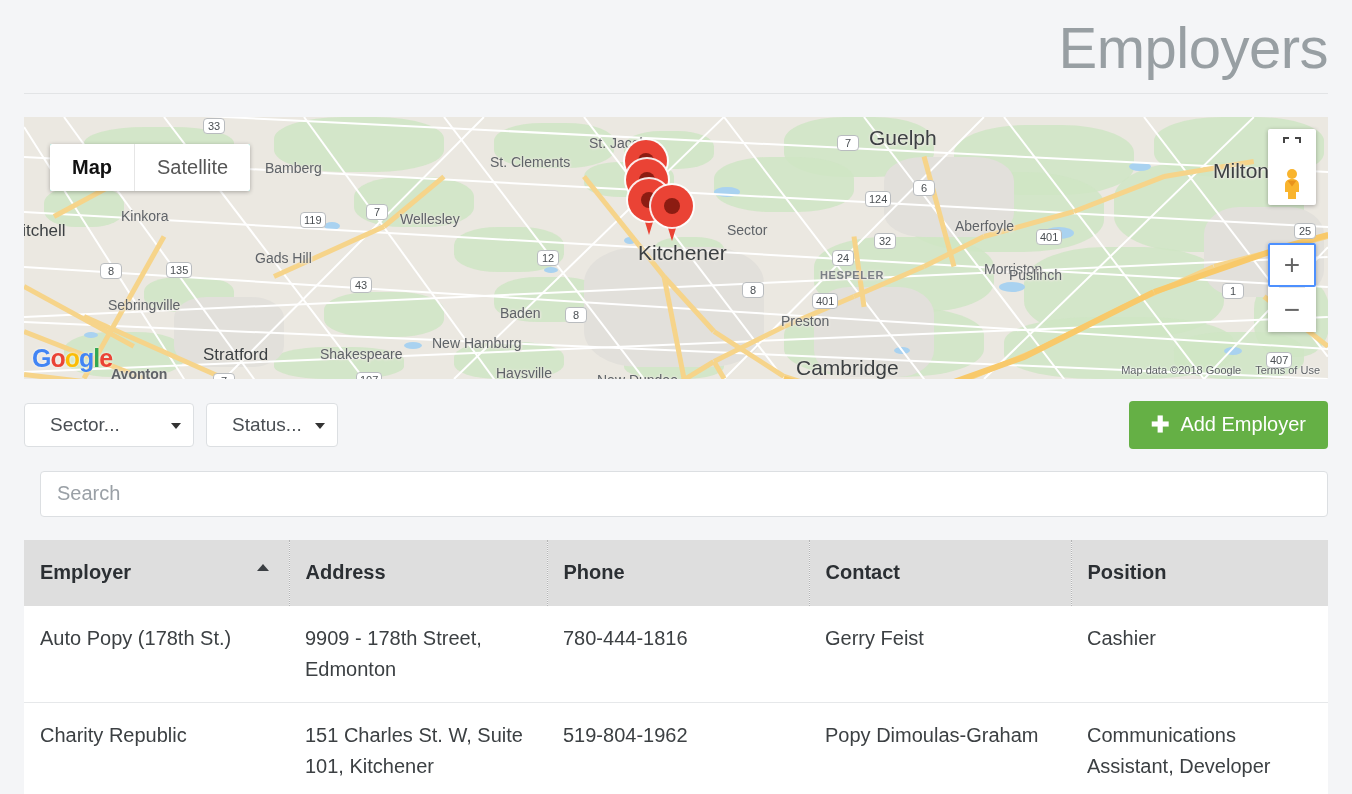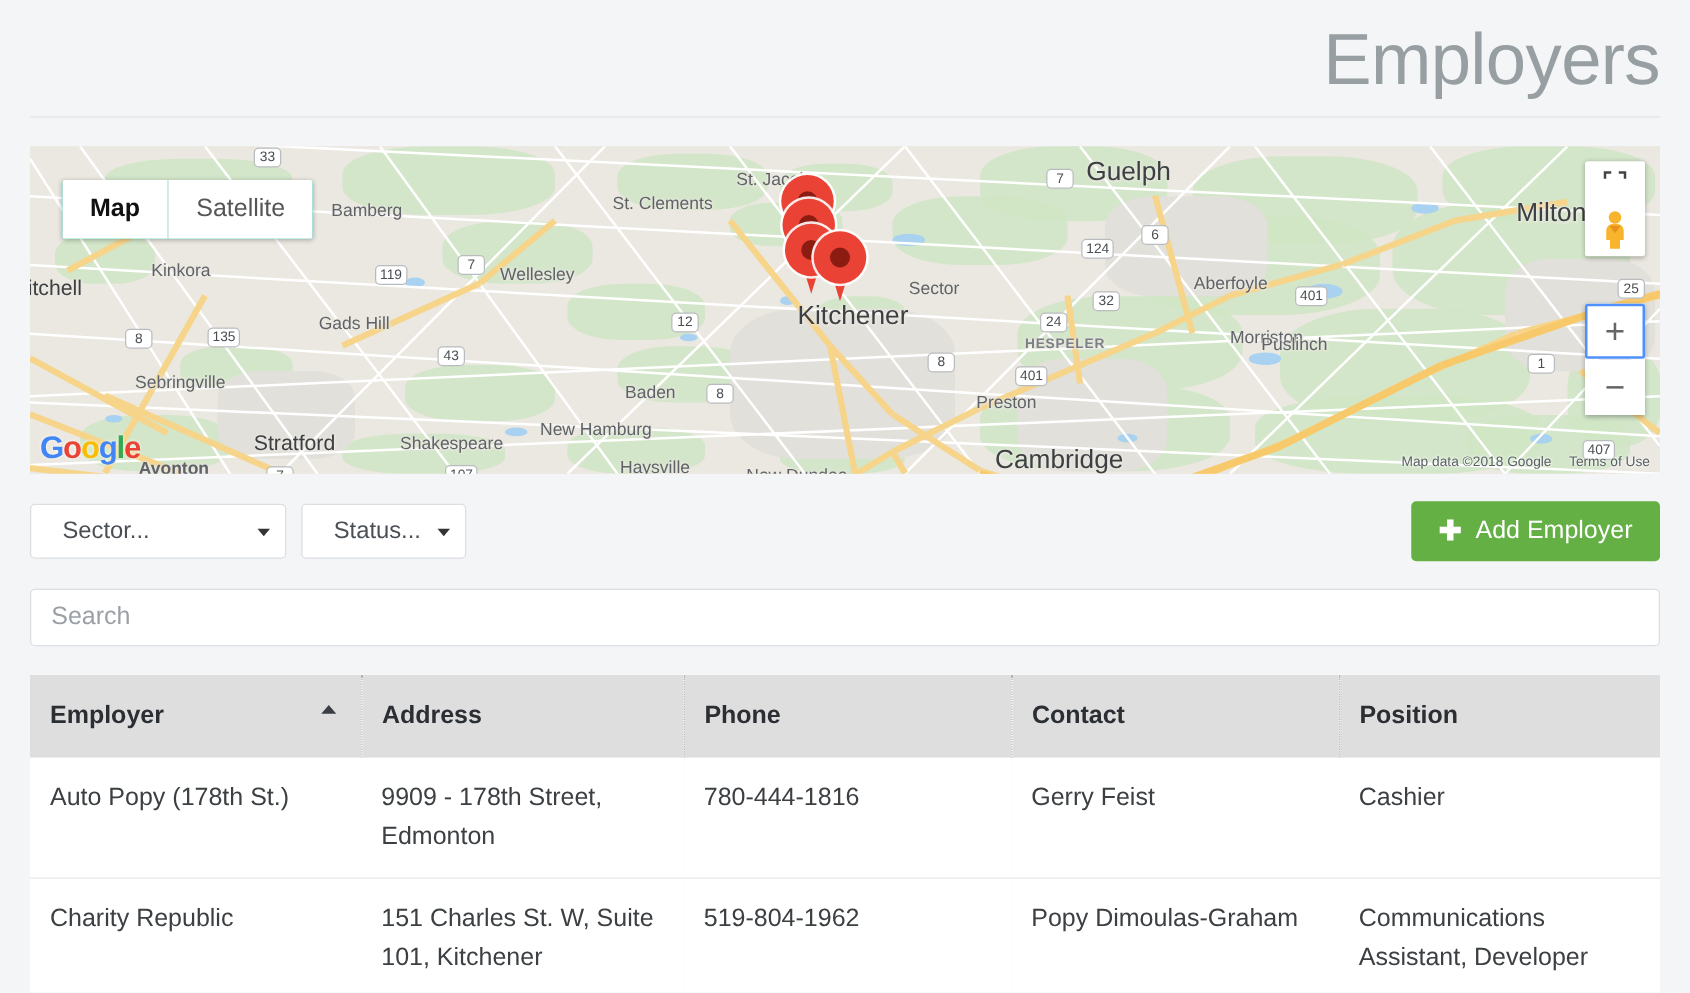--- a/index.html
+++ b/index.html
@@ -188,40 +188,40 @@
     cursor: pointer;
     min-width: 132px;
   }
   .select-box .caret {
     position: absolute; right: 12px; top: 50%;
     width: 0; height: 0; margin-top: -2px;
     border-left: 5px solid transparent;
     border-right: 5px solid transparent;
     border-top: 6px solid #333;
   }
-  .select-sector { width: 205px; }
+  .select-sector { width: 170px; }
   .select-status { width: 132px; }
 
   .btn-add {
     margin-left: auto;
     background: #65b045;
     color: #fff;
     border: 0;
     border-radius: 4px;
     height: 48px;
     padding: 0 22px;
     font-size: 20px;
     font-family: "Liberation Sans", sans-serif;
     display: flex; align-items: center; gap: 11px;
     cursor: pointer;
   }
   .btn-add .plus { font-size: 22px; font-weight: 700; line-height: 1; }
 
   
-  .search-row { margin: 22px 24px 0 24px; }
+  .search-row { margin: 22px 24px 0 40px; }
   .search-input {
     width: 100%;
     height: 46px;
     border: 1px solid #dcdfe2;
     border-radius: 4px;
     background: #fff;
     padding: 0 16px;
     font-size: 20px;
     color: #3c4043;
     font-family: "Liberation Sans", sans-serif;

